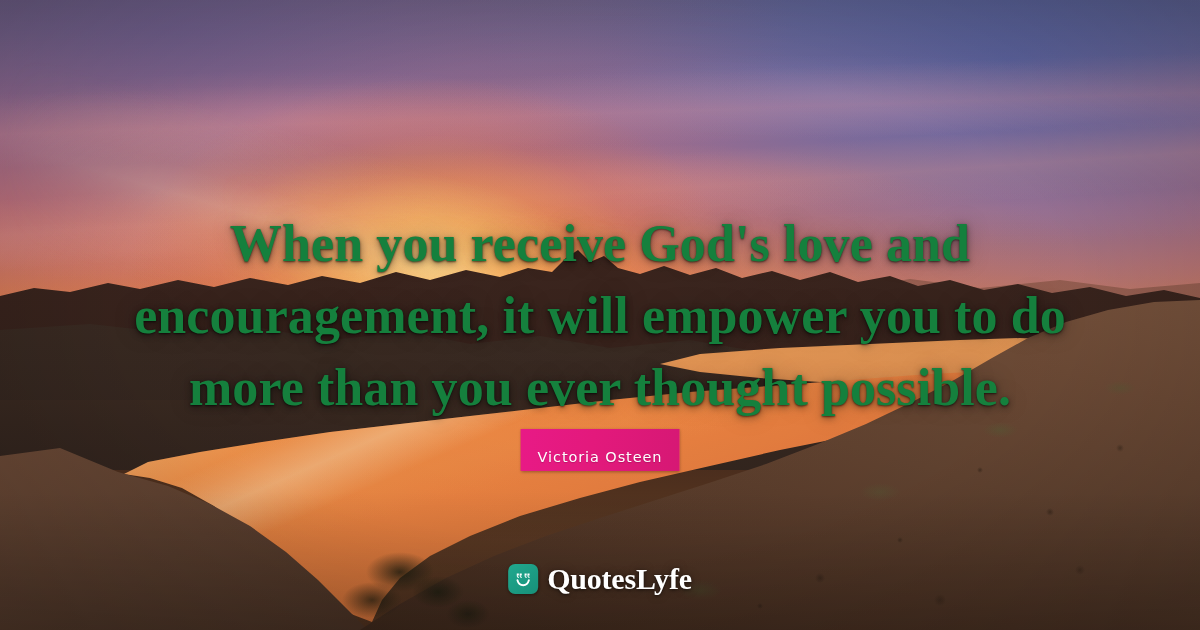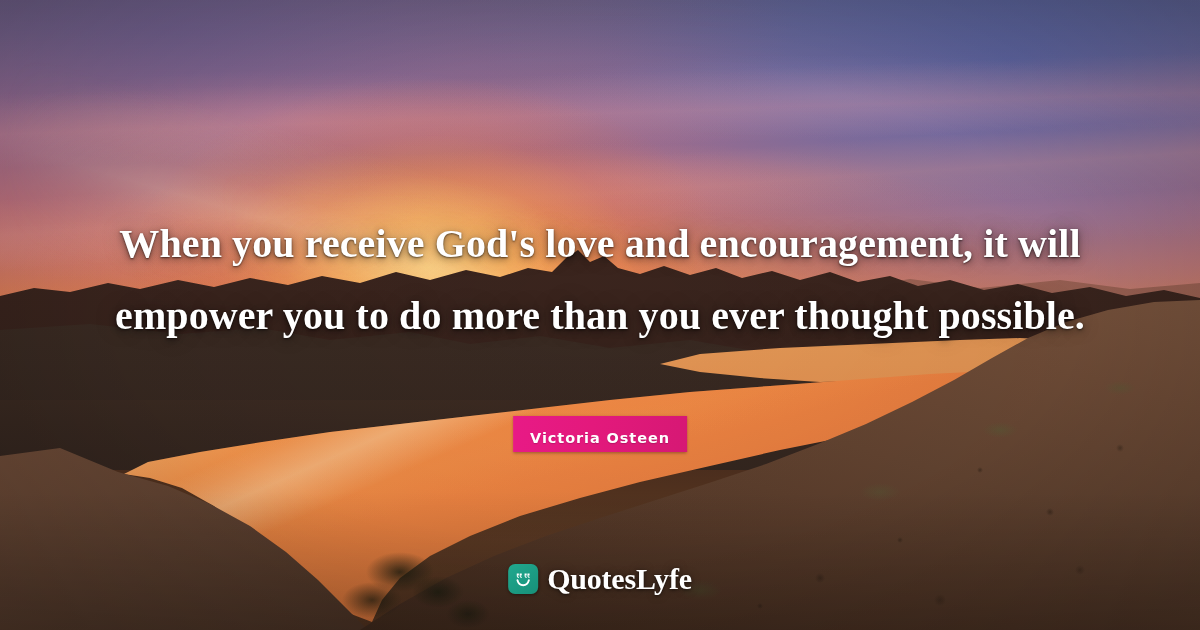--- a/index.html
+++ b/index.html
@@ -357,46 +357,46 @@
     align-items: center;
   }
 
   #quote-text {
     position: absolute;
     left: 50%;
     top: 208px;
     transform: translateX(-50%);
     width: 1010px;
     text-align: center;
-    color: #ffffff;
+    color: #15803d;
     font-family: "Liberation Serif", "DejaVu Serif", serif;
     font-weight: 700;
-    font-size: 40px;
+    font-size: 52px;
     line-height: 72px;
     letter-spacing: 0.1px;
     text-shadow:
       0 1px 2px rgba(0,0,0,0.55),
       0 2px 7px rgba(0,0,0,0.45),
       0 0 22px rgba(0,0,0,0.25);
     margin: 0;
   }
 
   #author-badge {
     position: absolute;
     left: 50%;
-    top: 416px;
+    top: 429px;
     transform: translateX(-50%);
     background: #e6197e;
     background: linear-gradient(100deg, #e81a86 0%, #e3197c 45%, #d61874 100%);
     color: #ffffff;
     font-family: "DejaVu Sans", "Liberation Sans", sans-serif;
     font-size: 14.5px;
-    font-weight: 700;
+    font-weight: 400;
     letter-spacing: 0.9px;
-    padding: 14px 17px 6px 17px;
+    padding: 20px 17px 6px 17px;
     white-space: nowrap;
     box-shadow: 0 1px 3px rgba(0,0,0,0.35);
     text-shadow: 0 1px 1px rgba(0,0,0,0.18);
   }
 
   #logo {
     position: absolute;
     left: 50%;
     bottom: 36px;
     transform: translateX(-50%);

